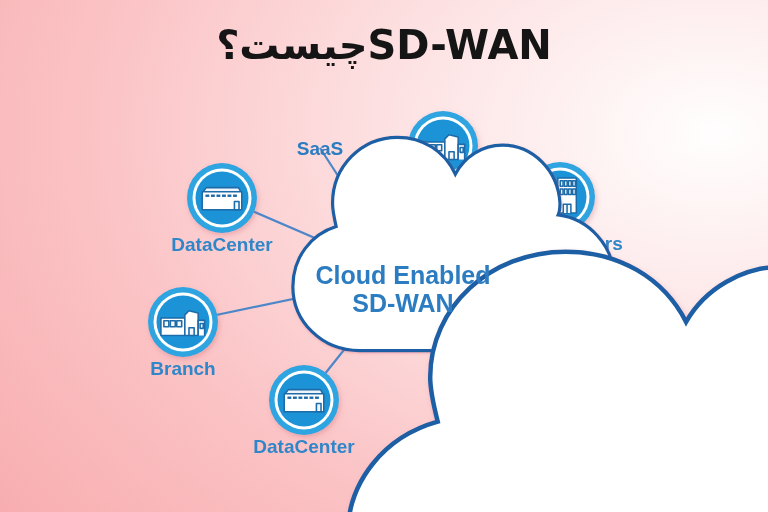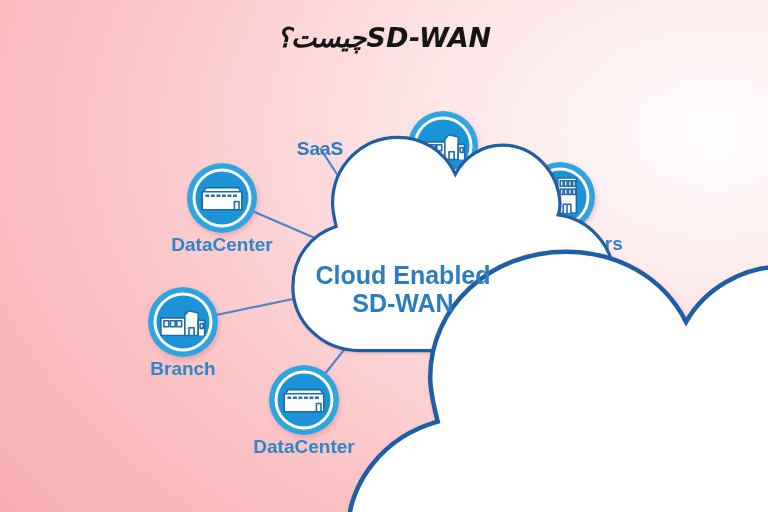--- a/index.html
+++ b/index.html
@@ -6,21 +6,21 @@
   body{
     width:768px;height:512px;overflow:hidden;position:relative;
     font-family:"Liberation Sans",sans-serif;
     background:radial-gradient(130% 135% at 93% 26%,
       var(--bg-light,#fffefe) 0%, #fde2e3 32%, #fbc3c5 62%, var(--bg-deep,#f7a6a9) 100%);
   }
   .title{
     position:absolute;top:22px;left:0;width:100%;margin:0;
     text-align:center;
     font-family:"DejaVu Sans",sans-serif;
-    font-style:italic;font-weight:bold;font-size:27px;
+    font-weight:bold;font-size:40px;
     color:#151515;letter-spacing:0px;
   }
   svg.diagram{position:absolute;left:0;top:0;}
   .link{stroke:var(--line-color,#4d87c9);stroke-width:2.2;fill:none;}
   .ring{fill:var(--ring-color,#2da5e0);}
   .gap{fill:#ffffff;}
   .disc{fill:var(--disc-color,#1b93d6);}
   .node-label{fill:var(--label-color,#2f86c9);font:bold 19px "Liberation Sans",sans-serif;text-anchor:middle;}
   .cloud{fill:#ffffff;stroke:var(--cloud-stroke,#1e5ea4);}
   .hub-label{fill:var(--cloud-text,#2b7cc1);font:bold 25px "Liberation Sans",sans-serif;text-anchor:middle;}

